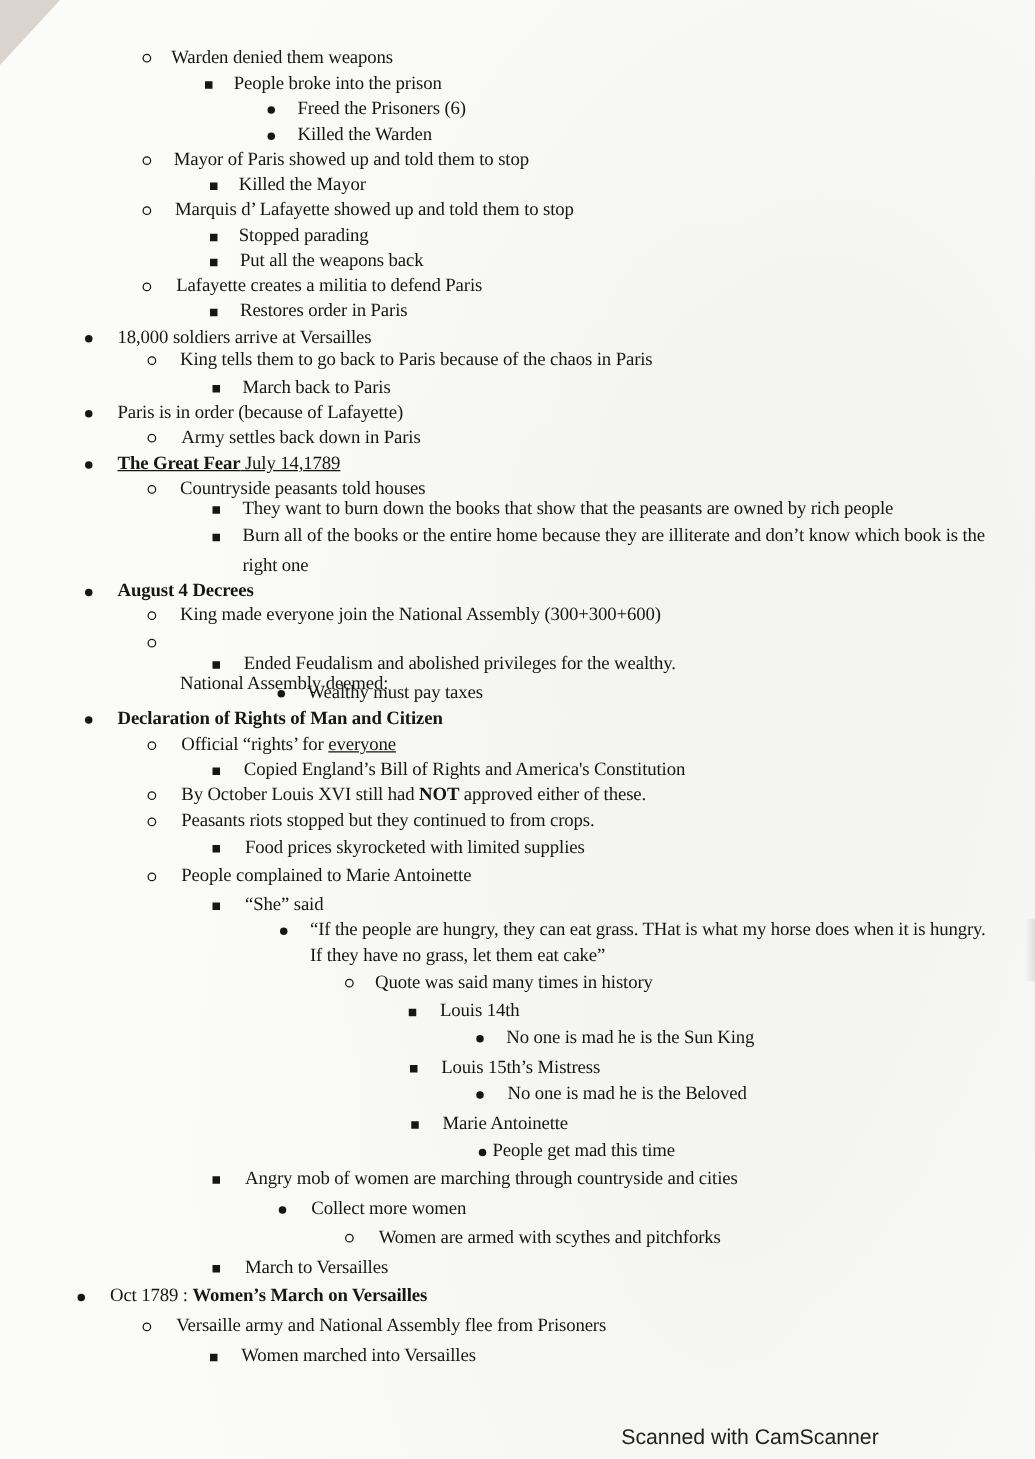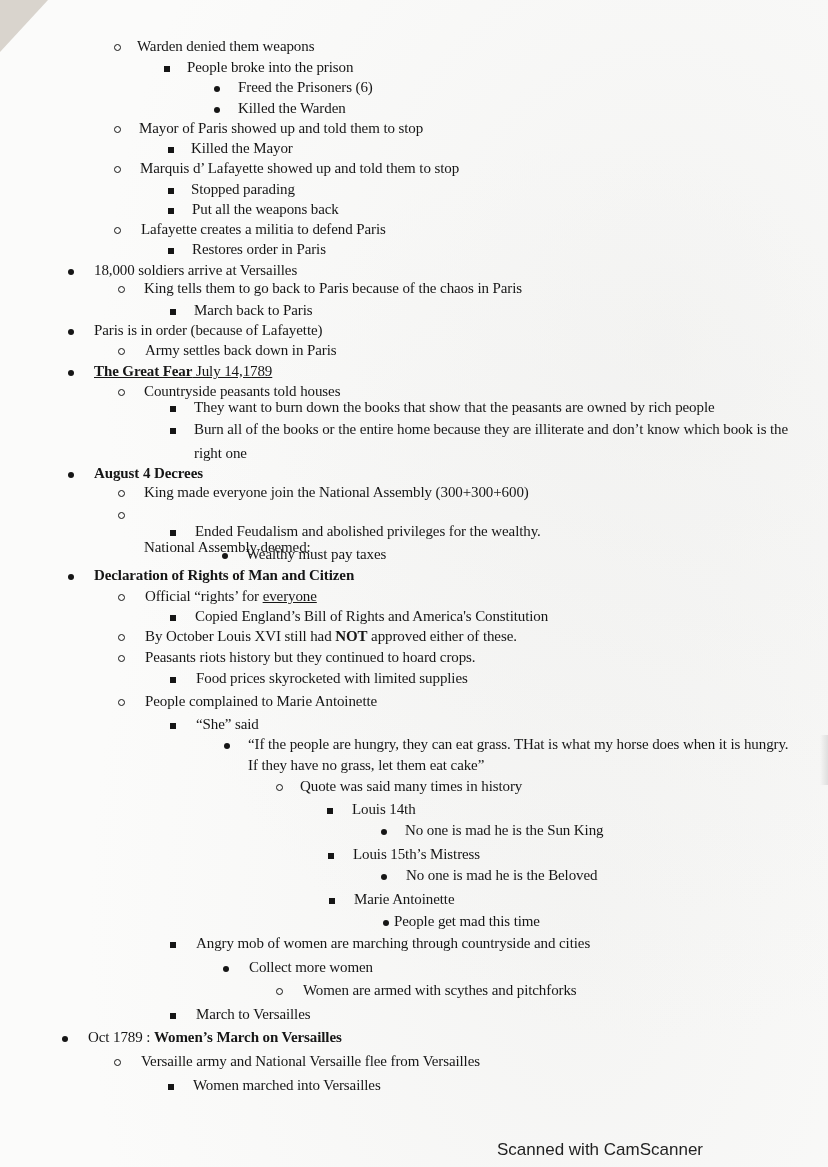--- a/index.html
+++ b/index.html
@@ -108,21 +108,21 @@
     <div class="line" style="left: 246px; top: 545px;"><span>Wealthy must pay taxes</span></div>
     <span class="bullet disc" style="left: 68px; top: 566px;"></span>
     <div class="line" style="left: 94px; top: 566px;"><span class="b">Declaration of Rights of Man and Citizen</span></div>
     <span class="bullet circle" style="left: 118px; top: 587px;"></span>
     <div class="line" style="left: 145px; top: 587px;"><span>Official “rights’ for </span><span class="u">everyone</span></div>
     <span class="bullet square" style="left: 170px; top: 607px;"></span>
     <div class="line" style="left: 195px; top: 607px;"><span>Copied England’s Bill of Rights and America's Constitution</span></div>
     <span class="bullet circle" style="left: 118px; top: 627px;"></span>
     <div class="line" style="left: 145px; top: 627px;"><span>By October Louis XVI still had </span><span class="b">NOT</span><span> approved either of these.</span></div>
     <span class="bullet circle" style="left: 118px; top: 648px;"></span>
-    <div class="line" style="left: 145px; top: 648px;"><span>Peasants riots history but they continued to hoard crops.</span></div>
+    <div class="line" style="left: 145px; top: 648px;"><span>Peasants riots stopped but they continued to from crops.</span></div>
     <span class="bullet square" style="left: 170px; top: 669px;"></span>
     <div class="line" style="left: 196px; top: 669px;"><span>Food prices skyrocketed with limited supplies</span></div>
     <span class="bullet circle" style="left: 118px; top: 692px;"></span>
     <div class="line" style="left: 145px; top: 692px;"><span>People complained to Marie Antoinette</span></div>
     <span class="bullet square" style="left: 170px; top: 715px;"></span>
     <div class="line" style="left: 196px; top: 715px;"><span>“She” said</span></div>
     <span class="bullet disc" style="left: 224px; top: 735px;"></span>
     <div class="line" style="left: 248px; top: 735px;"><span>“If the people are hungry, they can eat grass. THat is what my horse does when it is hungry.</span></div>
     <div class="line" style="left: 248px; top: 756px;"><span>If they have no grass, let them eat cake”</span></div>
     <span class="bullet circle" style="left: 276px; top: 777px;"></span>
@@ -143,18 +143,18 @@
     <div class="line" style="left: 196px; top: 934px;"><span>Angry mob of women are marching through countryside and cities</span></div>
     <span class="bullet disc" style="left: 223px; top: 958px;"></span>
     <div class="line" style="left: 249px; top: 958px;"><span>Collect more women</span></div>
     <span class="bullet circle" style="left: 276px; top: 981px;"></span>
     <div class="line" style="left: 303px; top: 981px;"><span>Women are armed with scythes and pitchforks</span></div>
     <span class="bullet square" style="left: 170px; top: 1005px;"></span>
     <div class="line" style="left: 196px; top: 1005px;"><span>March to Versailles</span></div>
     <span class="bullet disc" style="left: 62px; top: 1028px;"></span>
     <div class="line" style="left: 88px; top: 1028px;"><span>Oct 1789 : </span><span class="b">Women’s March on Versailles</span></div>
     <span class="bullet circle" style="left: 114px; top: 1052px;"></span>
-    <div class="line" style="left: 141px; top: 1052px;"><span>Versaille army and National Versaille flee from Versailles</span></div>
+    <div class="line" style="left: 141px; top: 1052px;"><span>Versaille army and National Assembly flee from Prisoners</span></div>
     <span class="bullet square" style="left: 168px; top: 1076px;"></span>
     <div class="line" style="left: 193px; top: 1076px;"><span>Women marched into Versailles</span></div>
   </div>
 
 <div class="footer">Scanned with CamScanner</div>
 
 </body></html>

